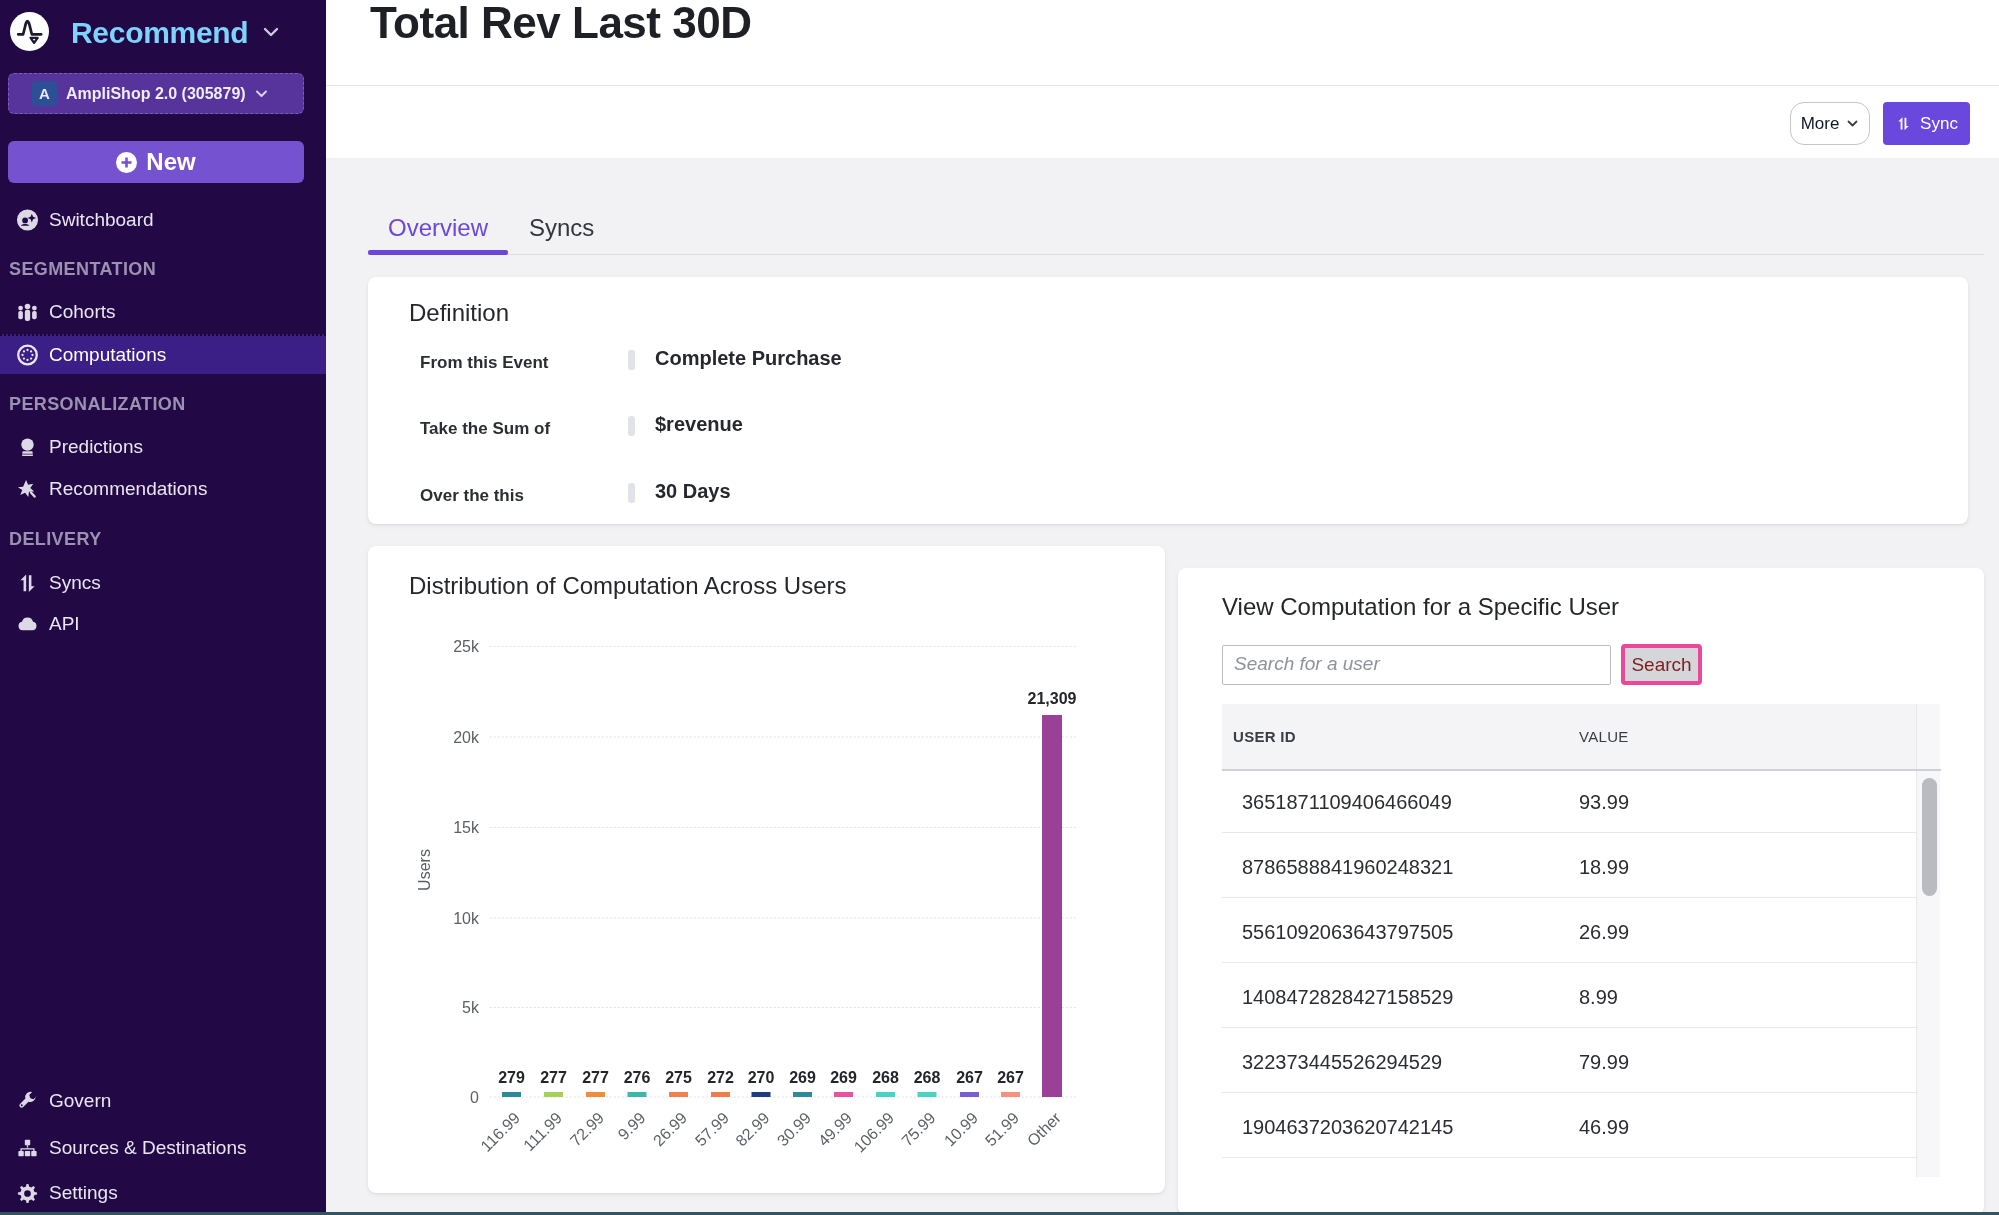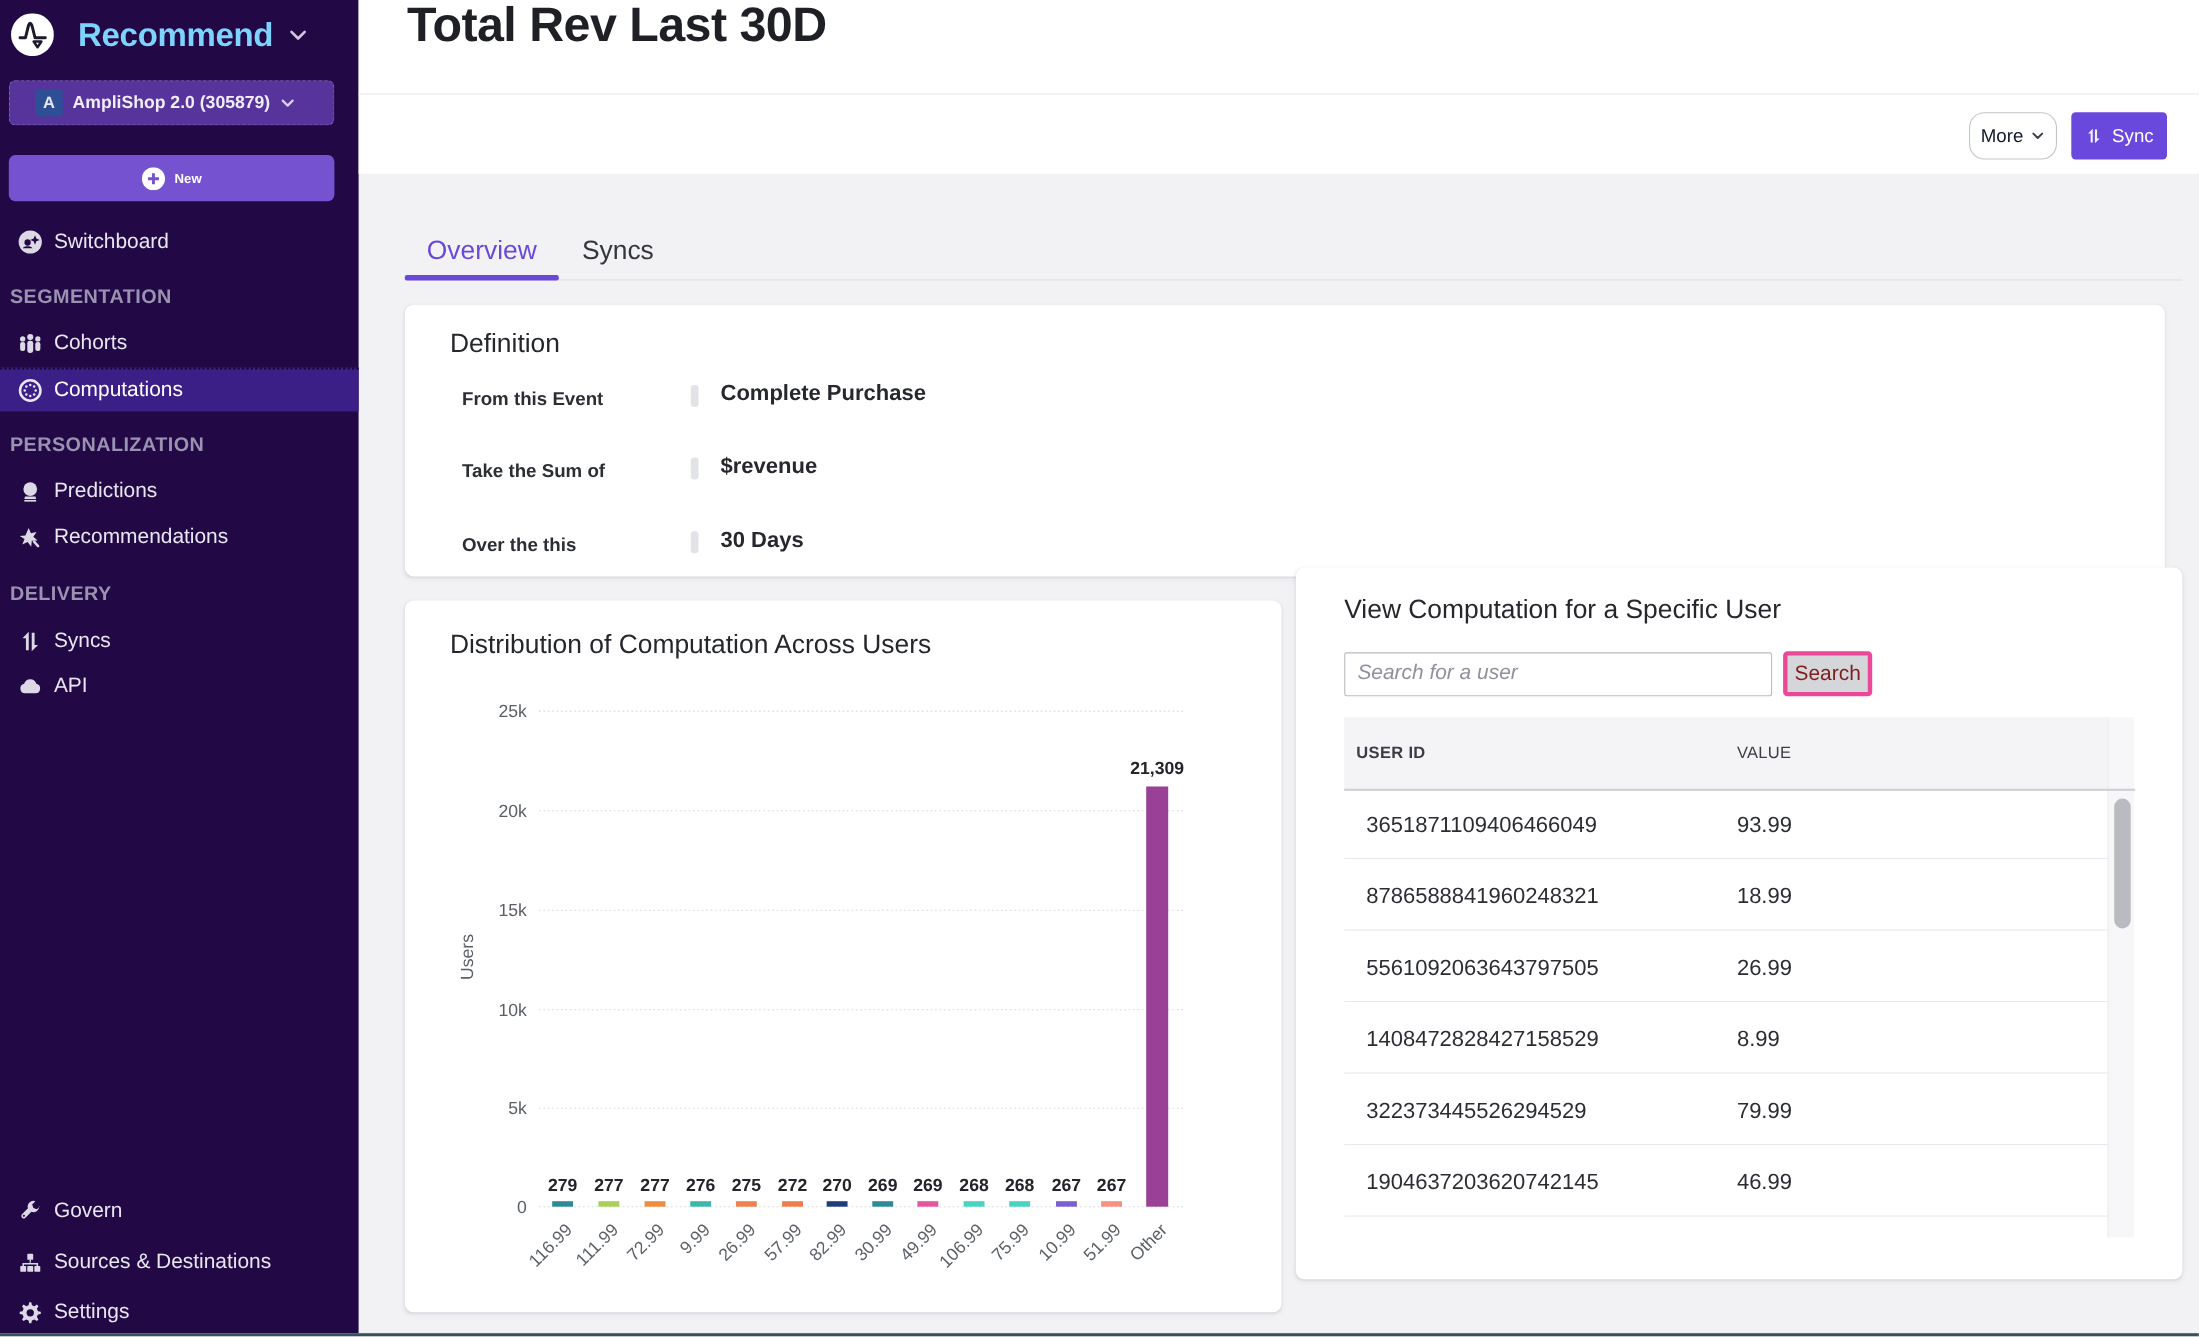--- a/index.html
+++ b/index.html
@@ -7,21 +7,21 @@
 body { font-family:"Liberation Sans", sans-serif; position:relative; background:#f2f2f4; }
 
 
 #sidebar { position:absolute; left:0; top:0; width:326px; height:1212px; background:#220945; }
 #logo { position:absolute; left:10px; top:12px; width:39px; height:39px; }
 #brand { position:absolute; left:71px; top:16px; font-size:30px; font-weight:bold; color:#7dd3fc; letter-spacing:-0.3px; }
 #brandchev { position:absolute; left:260px; top:21px; }
 #projbtn { position:absolute; left:8px; top:73px; width:296px; height:41px; background:#56349b; border:1px dashed rgba(200,182,255,0.33); border-radius:6px; display:flex; align-items:center; justify-content:flex-start; padding-left:23px; }
 #projbtn .abadge { width:25px; height:25px; background:#2d4f96; border-radius:4px; color:#e8e9f5; font-size:15px; font-weight:bold; display:flex; align-items:center; justify-content:center; margin-right:9px; }
 #projbtn .ptext { color:#f0edf8; font-size:16px; font-weight:bold; margin-right:8px; }
-#newbtn { position:absolute; left:8px; top:141px; width:296px; height:42px; background:#7452d0; border-radius:6px; display:flex; align-items:center; justify-content:center; color:#fff; font-size:12px; font-weight:bold; }
+#newbtn { position:absolute; left:8px; top:141px; width:296px; height:42px; background:#7452d0; border-radius:6px; display:flex; align-items:center; justify-content:center; color:#fff; font-size:24px; font-weight:bold; }
 .navitem { position:absolute; left:0; width:326px; height:40px; }
 .navitem .nicon { position:absolute; left:16px; top:50%; transform:translateY(-50%); width:23px; height:23px; }
 .navitem .nlabel { position:absolute; left:49px; top:50%; transform:translateY(-50%); font-size:19px; color:#e9e6f1; white-space:nowrap; }
 .navsel { background:#3b1f87; border-top:2px dotted #14082c; }
 .sechead { position:absolute; left:9px; font-size:18px; font-weight:bold; color:#9a92b0; letter-spacing:0.4px; }
 
 
 #titlebar { position:absolute; left:326px; top:0; width:1673px; height:86px; background:#fff; border-bottom:1px solid #e4e5e8; }
 #pagetitle { position:absolute; left:44px; top:1px; font-size:44px; line-height:1; font-weight:bold; color:#1e2025; letter-spacing:-0.5px; }
 #actionbar { position:absolute; left:326px; top:86px; width:1673px; height:72px; background:#fff; }
@@ -36,21 +36,21 @@
 
 .card { position:absolute; background:#fff; border-radius:8px; box-shadow:0 1px 2px rgba(30,20,60,0.07), 0 2px 6px rgba(30,20,60,0.05); }
 #defcard { left:368px; top:277px; width:1600px; height:247px; }
 #defcard h2 { position:absolute; left:41px; top:22px; font-size:24px; font-weight:normal; color:#25272c; }
 .defrow { position:absolute; left:52px; height:24px; width:1500px; white-space:nowrap; }
 .deflabel { position:absolute; left:0; white-space:nowrap; font-size:17px; font-weight:bold; color:#2b2e33; }
 .defbar { position:absolute; left:208px; top:-3px; width:7px; height:20px; background:#e2e3e7; border-radius:3px; }
 .defval { position:absolute; left:235px; top:-6px; white-space:nowrap; font-size:20px; font-weight:bold; color:#26282d; }
 
 #chartcard { left:368px; top:546px; width:797px; height:647px; }
-#rightcard { left:1178px; top:516px; width:806px; height:647px; }
+#rightcard { left:1178px; top:568px; width:806px; height:647px; }
 #rightcard h2 { position:absolute; left:44px; top:25px; font-size:24px; font-weight:normal; color:#25272c; }
 #searchbox { position:absolute; left:44px; top:77px; width:389px; height:40px; border:1px solid #b9bcc3; border-radius:2px; background:#fff;padding-left:35px; }
 #searchbox span { position:absolute; left:11px; top:7px; font-style:italic; font-size:19px; color:#8f929a; }
 #searchbtn { position:absolute; left:443px; top:76px; width:81px; height:41px; background:#d4d6da; border:4px solid #ec4899; border-radius:4px; font-size:19px; color:#7f1d1d; display:flex; align-items:center; justify-content:center; }
 #thead { position:absolute; left:44px; top:136px; width:694px; height:65px; background:#f4f4f6; }
 #thead .th1 { position:absolute; left:11px; top:24px; font-size:15px; font-weight:bold; color:#3a3d45; letter-spacing:0.3px; }
 #thead .th2 { position:absolute; left:357px; top:24px; font-size:15px; font-weight:normal; color:#3a3d45; letter-spacing:0.3px; }
 #theadline { position:absolute; left:44px; top:201px; width:719px; height:2px; background:#cfd1d6; z-index:3; }
 #tbody { position:absolute; left:44px; top:200px; width:694px; height:409px; overflow:hidden; }
 .trow { position:relative; width:694px; height:65px; border-bottom:1px solid #e7e8eb; }

